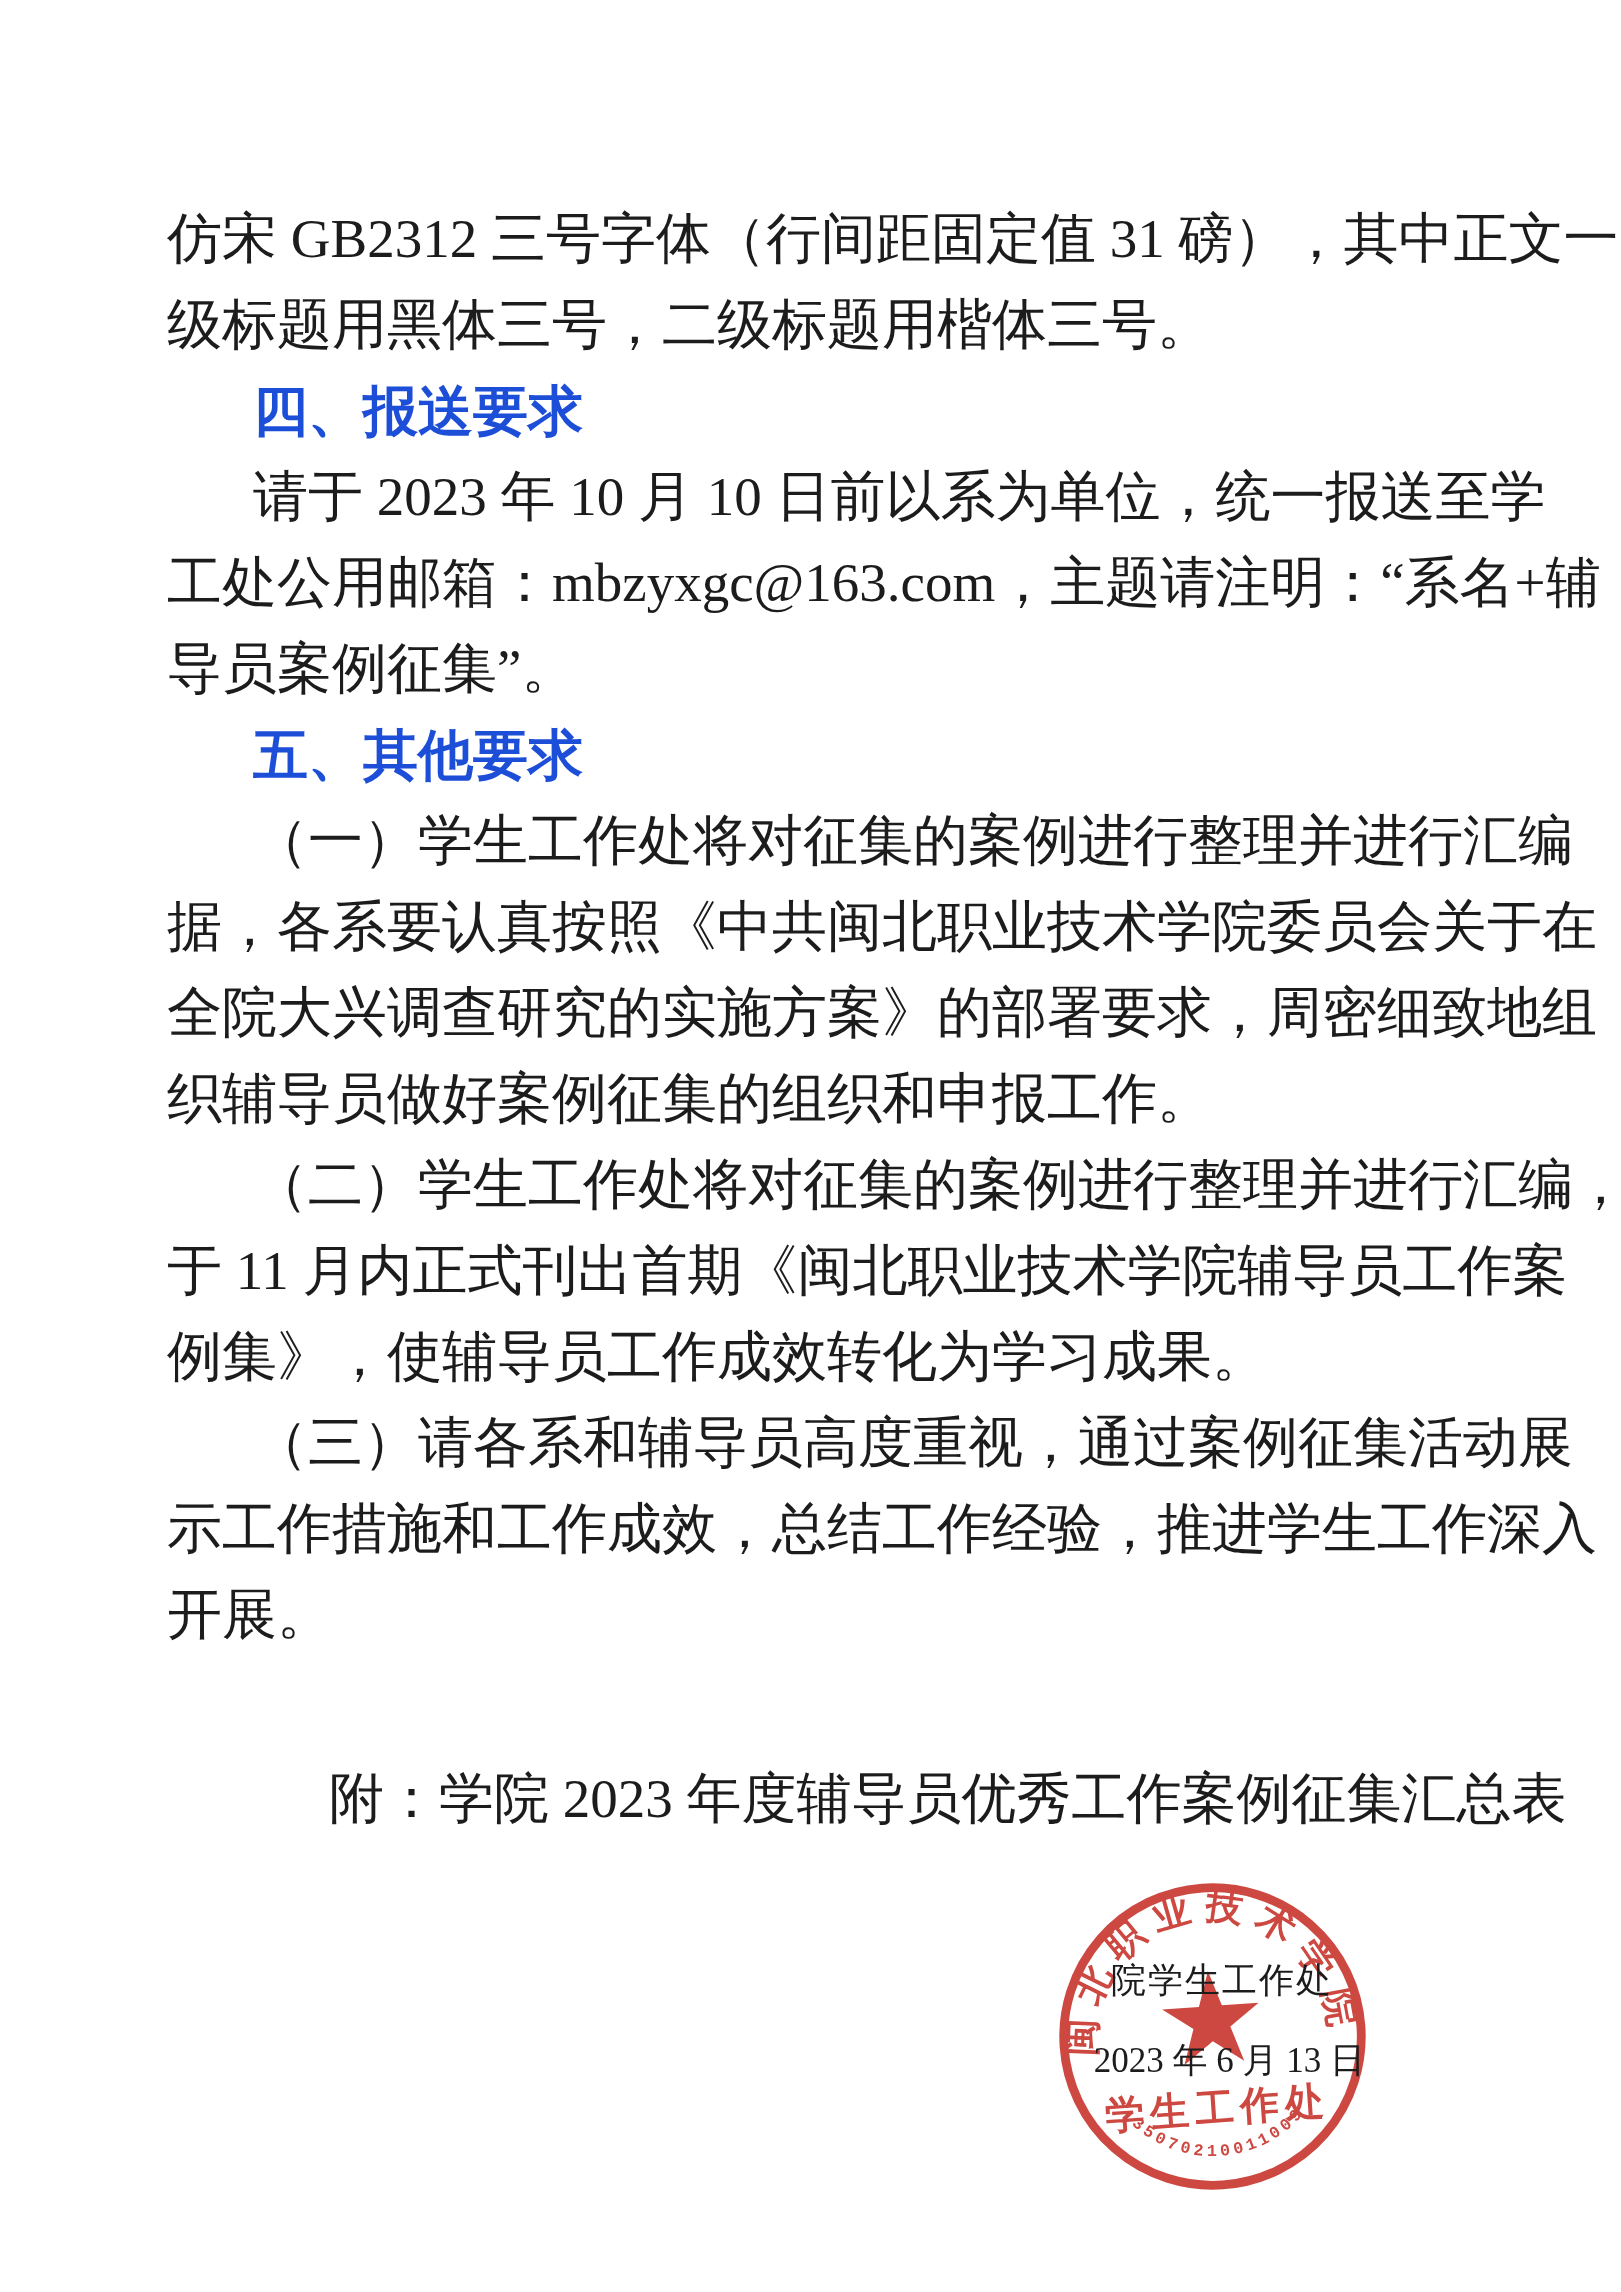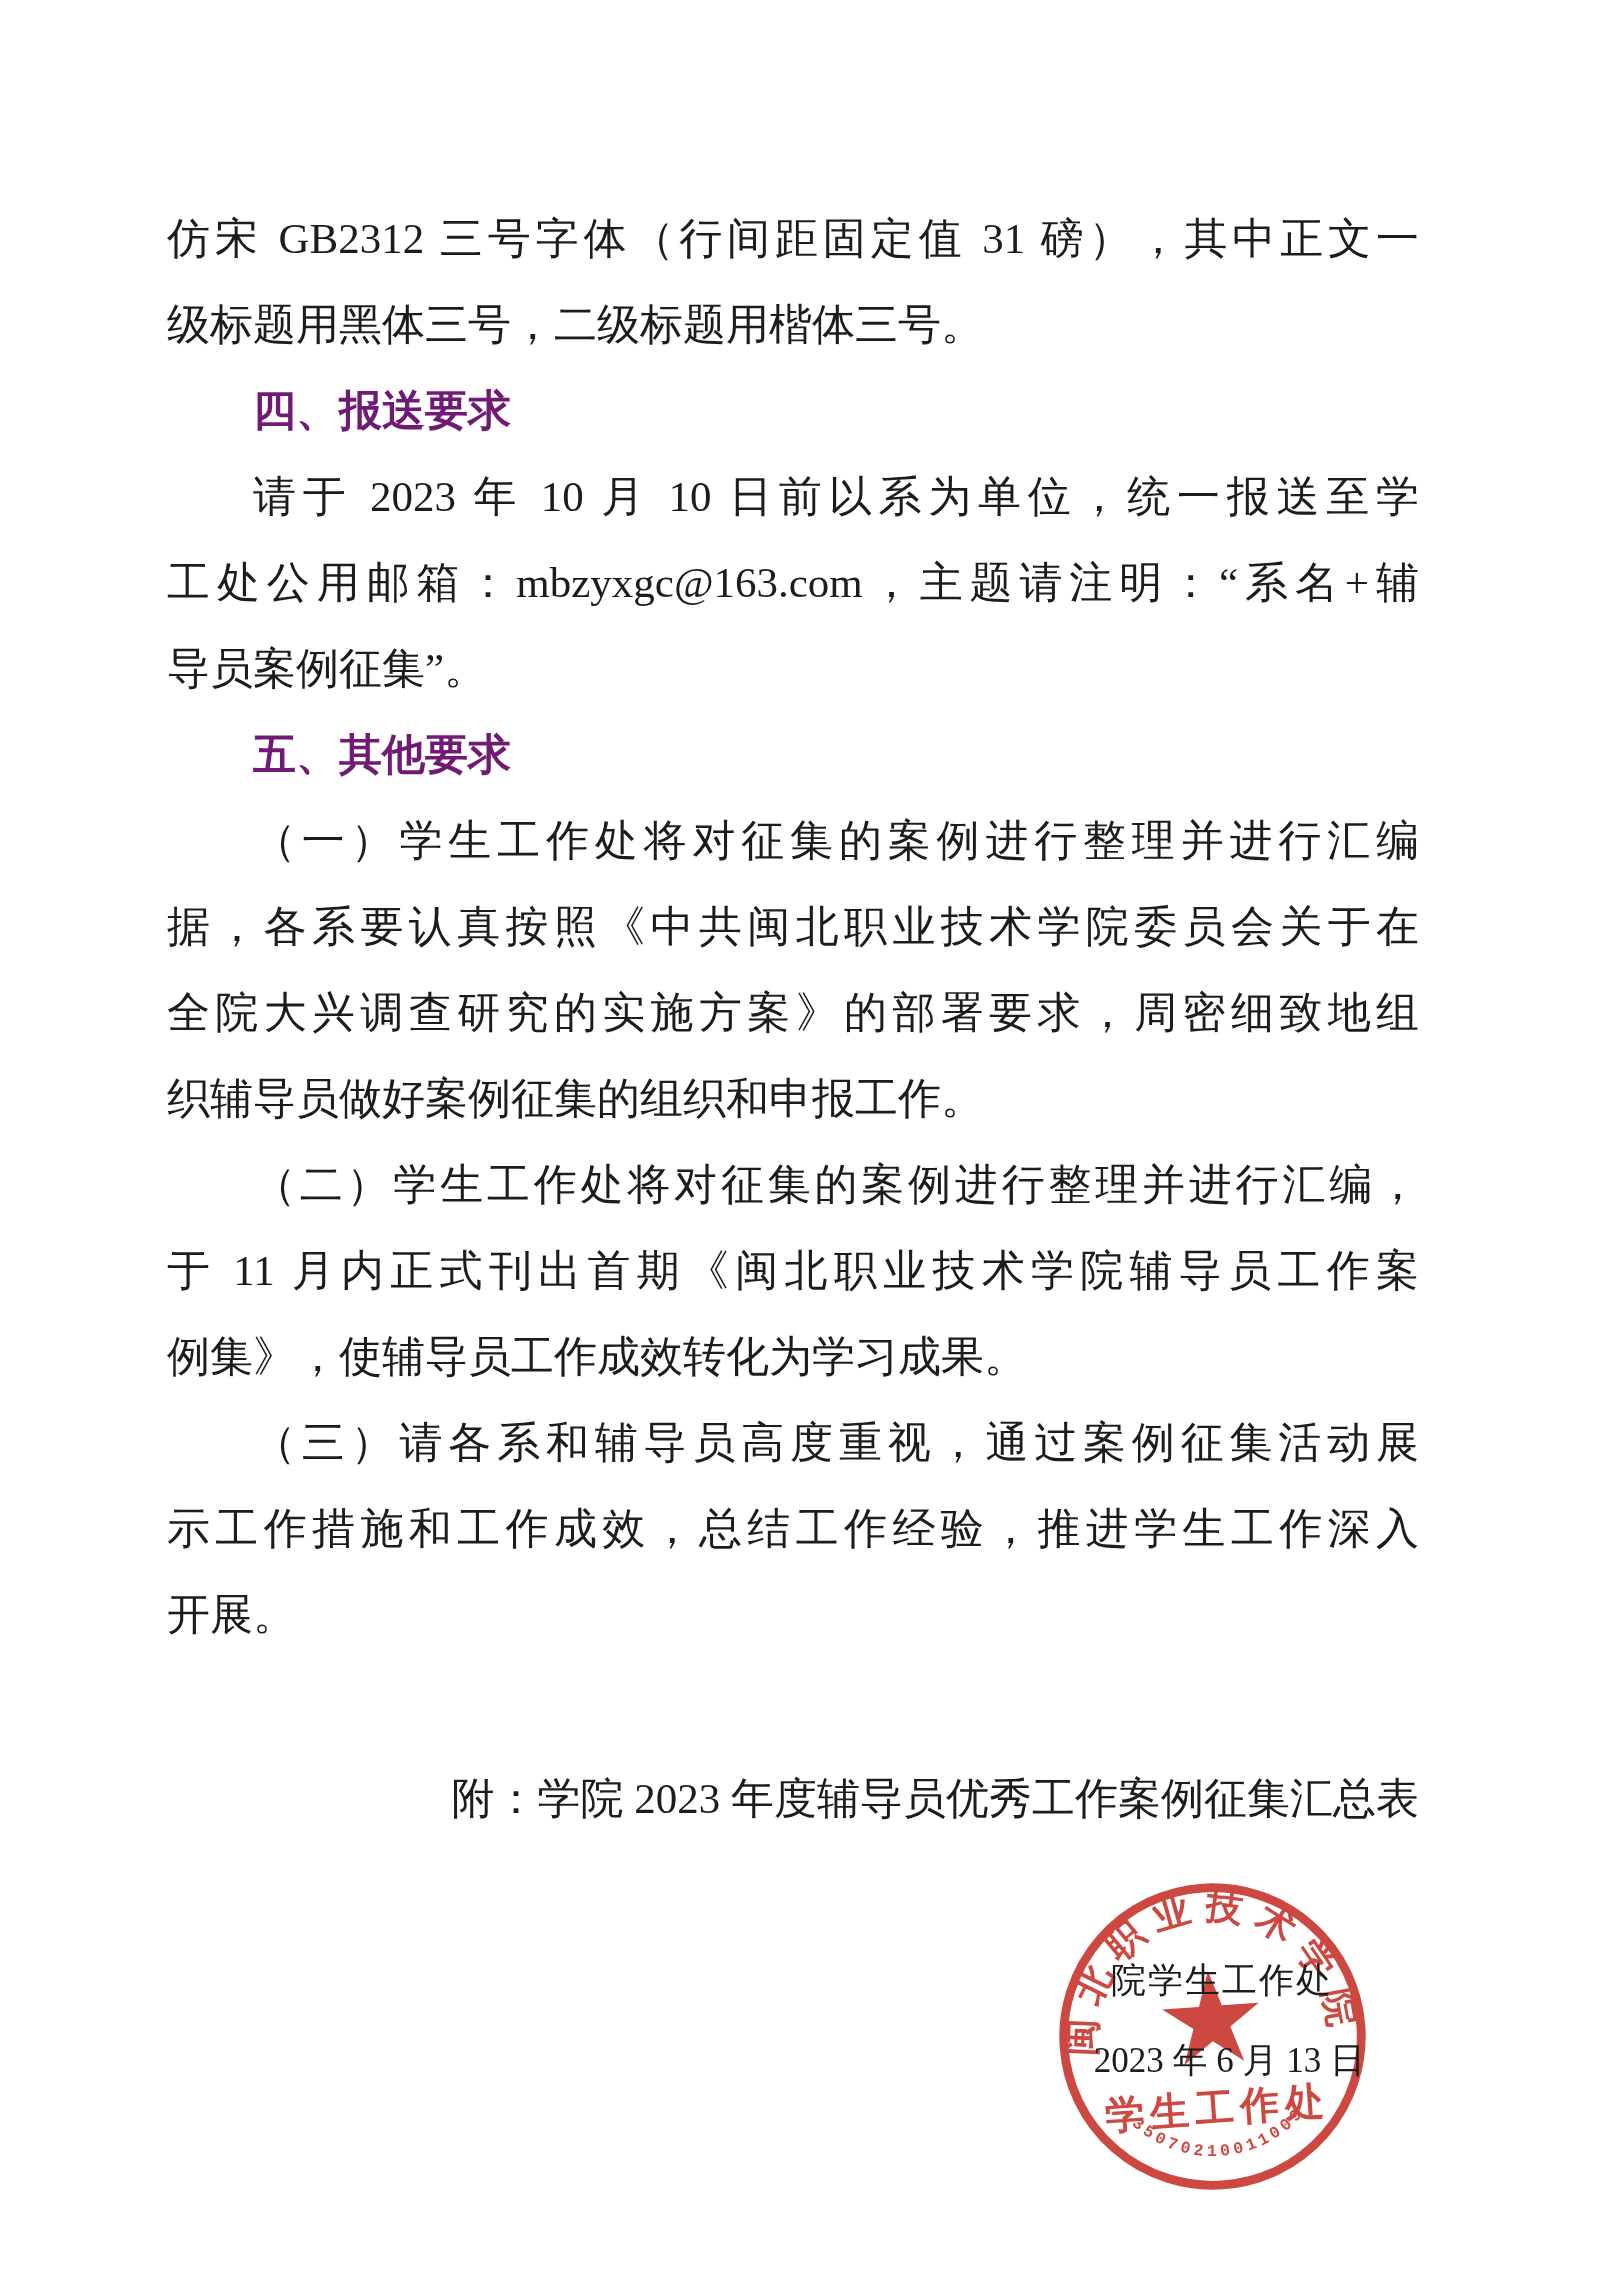--- a/index.html
+++ b/index.html
@@ -12,34 +12,34 @@
     color:#1c1c1c;
   }
   .doc{
     position:absolute;
     left:167px; top:196px;
     width:1252px;
   }
   .ln{
     height:86px;
     line-height:86px;
-    font-size:43px;
+    font-size:55px;
     white-space:nowrap;
     overflow:visible;
   }
   .just{
     text-align:justify;
     text-align-last:justify;
   }
   .indent{ text-indent:86px; }
   .attach-indent{ text-indent:162px; margin-top:11.8px;text-align:right; }
   .heading{
-    font-family:Liberation Serif, serif;
+    font-family:Liberation Sans, sans-serif;
     font-weight:bold;
-    color:#701a75;
+    color:#1d4ed8;
     text-indent:86px;
   }
   .spacer{ height:86px; }
   .seal{
     position:absolute;
     left:1051px; top:1875px;
     width:323px; height:323px;
     z-index:1;
     opacity:0.88;
   }

